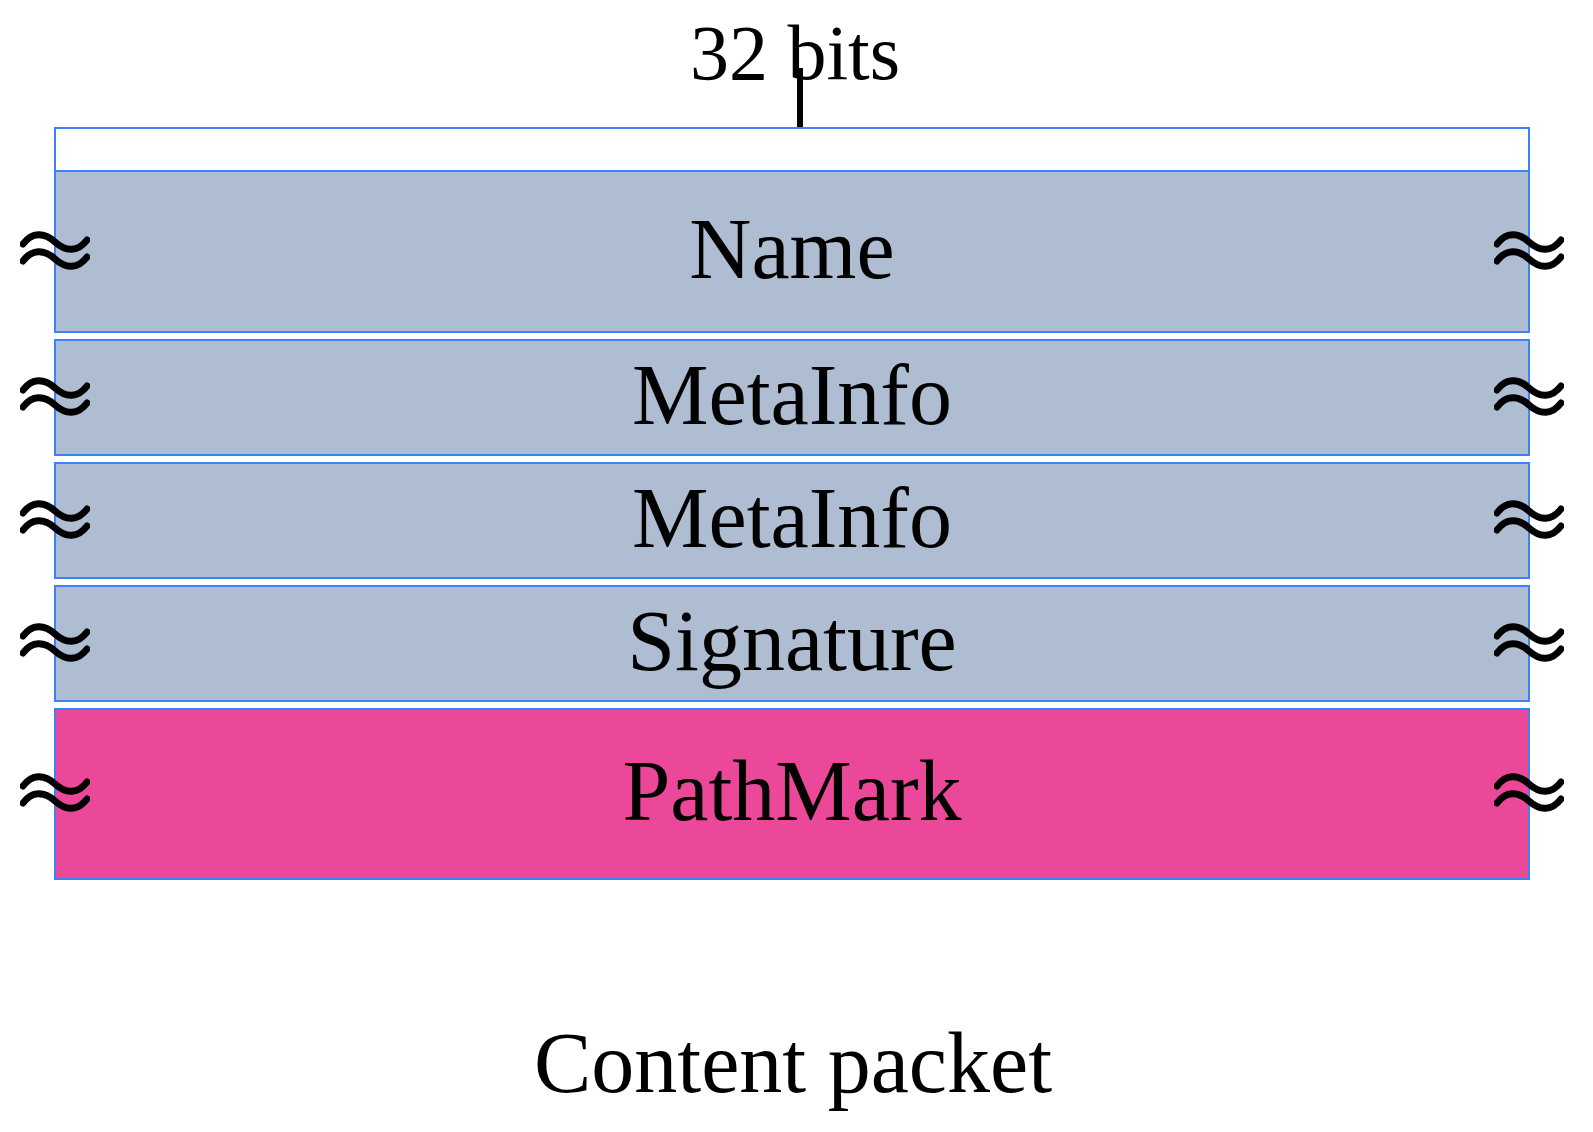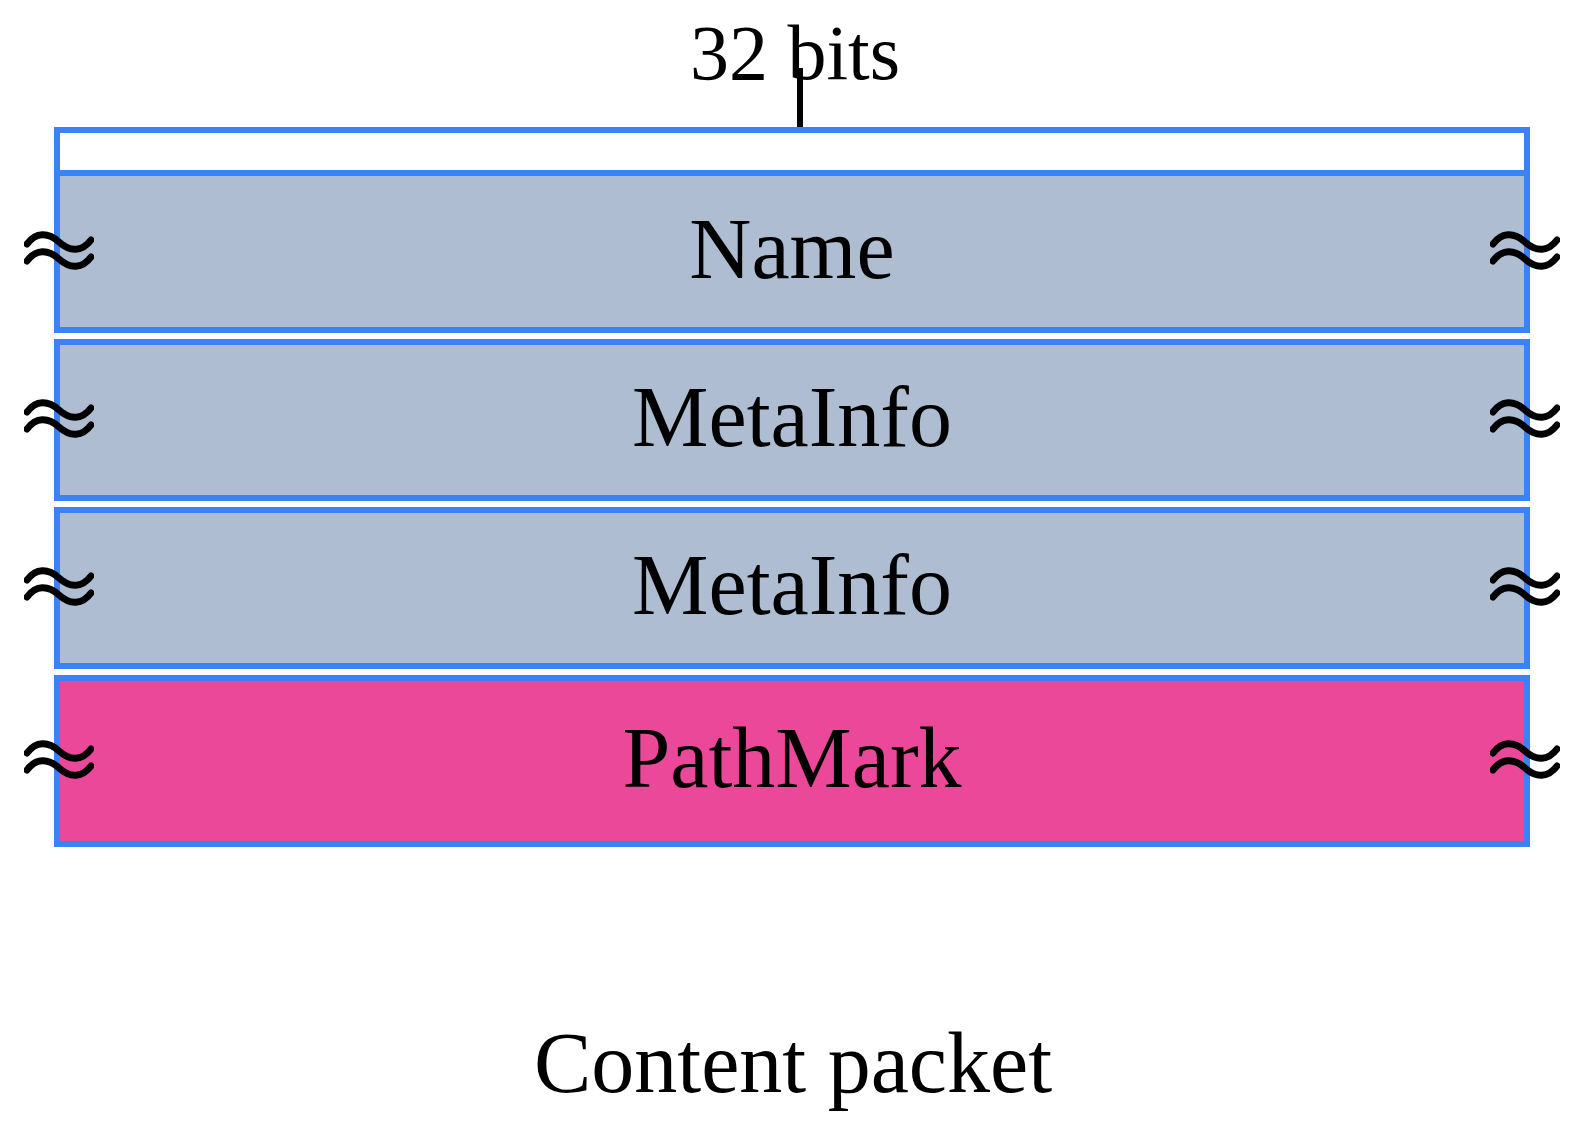--- a/index.html
+++ b/index.html
@@ -34,35 +34,35 @@
 
   .packet {
     position: absolute;
     left: 54px;
     top: 127px;
     width: 1476px;
   }
 
   .row {
     box-sizing: border-box;
-    border: 6px solid #3b82f6;
+    border: 2px solid #3b82f6;
     position: relative;
     display: flex;
     align-items: center;
     justify-content: center;
   }
   .row.gap { margin-top: 6px; }
 
   .header-strip {
     height: 43px;
     border-bottom: none;
     background: #ffffff;
   }
 
-  .field { height: 162px; }
+  .field { height: 117px; }
   .row-name { height: 163px; }
   .row-pathmark { height: 172px; }
 
   .field-label {
     font-size: 86px;
     line-height: 1;
     white-space: nowrap;
     padding-bottom: 6px;
   }
 
@@ -124,20 +124,31 @@
       <path d="M3 16 C12 4, 24 4, 35 14 C46 24, 58 24, 67 12" fill="none" stroke="#000" stroke-width="7" stroke-linecap="round"></path>
       <path d="M3 33 C12 21, 24 21, 35 31 C46 41, 58 41, 67 29" fill="none" stroke="#000" stroke-width="7" stroke-linecap="round"></path>
     </svg>
     <span class="field-label">MetaInfo</span>
     <svg class="wave right" viewBox="0 0 70 48">
       <path d="M3 16 C12 4, 24 4, 35 14 C46 24, 58 24, 67 12" fill="none" stroke="#000" stroke-width="7" stroke-linecap="round"></path>
       <path d="M3 33 C12 21, 24 21, 35 31 C46 41, 58 41, 67 29" fill="none" stroke="#000" stroke-width="7" stroke-linecap="round"></path>
     </svg>
   </div>
 
+  <div class="row field gap" style="background-color: rgb(174, 189, 209);">
+    <svg class="wave left" viewBox="0 0 70 48">
+      <path d="M3 16 C12 4, 24 4, 35 14 C46 24, 58 24, 67 12" fill="none" stroke="#000" stroke-width="7" stroke-linecap="round"></path>
+      <path d="M3 33 C12 21, 24 21, 35 31 C46 41, 58 41, 67 29" fill="none" stroke="#000" stroke-width="7" stroke-linecap="round"></path>
+    </svg>
+    <span class="field-label">Signature</span>
+    <svg class="wave right" viewBox="0 0 70 48">
+      <path d="M3 16 C12 4, 24 4, 35 14 C46 24, 58 24, 67 12" fill="none" stroke="#000" stroke-width="7" stroke-linecap="round"></path>
+      <path d="M3 33 C12 21, 24 21, 35 31 C46 41, 58 41, 67 29" fill="none" stroke="#000" stroke-width="7" stroke-linecap="round"></path>
+    </svg>
+  </div>
 
   <div class="row field row-pathmark gap" style="background-color: #ec4899;">
     <svg class="wave left" viewBox="0 0 70 48">
       <path d="M3 16 C12 4, 24 4, 35 14 C46 24, 58 24, 67 12" fill="none" stroke="#000" stroke-width="7" stroke-linecap="round"></path>
       <path d="M3 33 C12 21, 24 21, 35 31 C46 41, 58 41, 67 29" fill="none" stroke="#000" stroke-width="7" stroke-linecap="round"></path>
     </svg>
     <span class="field-label">PathMark</span>
     <svg class="wave right" viewBox="0 0 70 48">
       <path d="M3 16 C12 4, 24 4, 35 14 C46 24, 58 24, 67 12" fill="none" stroke="#000" stroke-width="7" stroke-linecap="round"></path>
       <path d="M3 33 C12 21, 24 21, 35 31 C46 41, 58 41, 67 29" fill="none" stroke="#000" stroke-width="7" stroke-linecap="round"></path>

